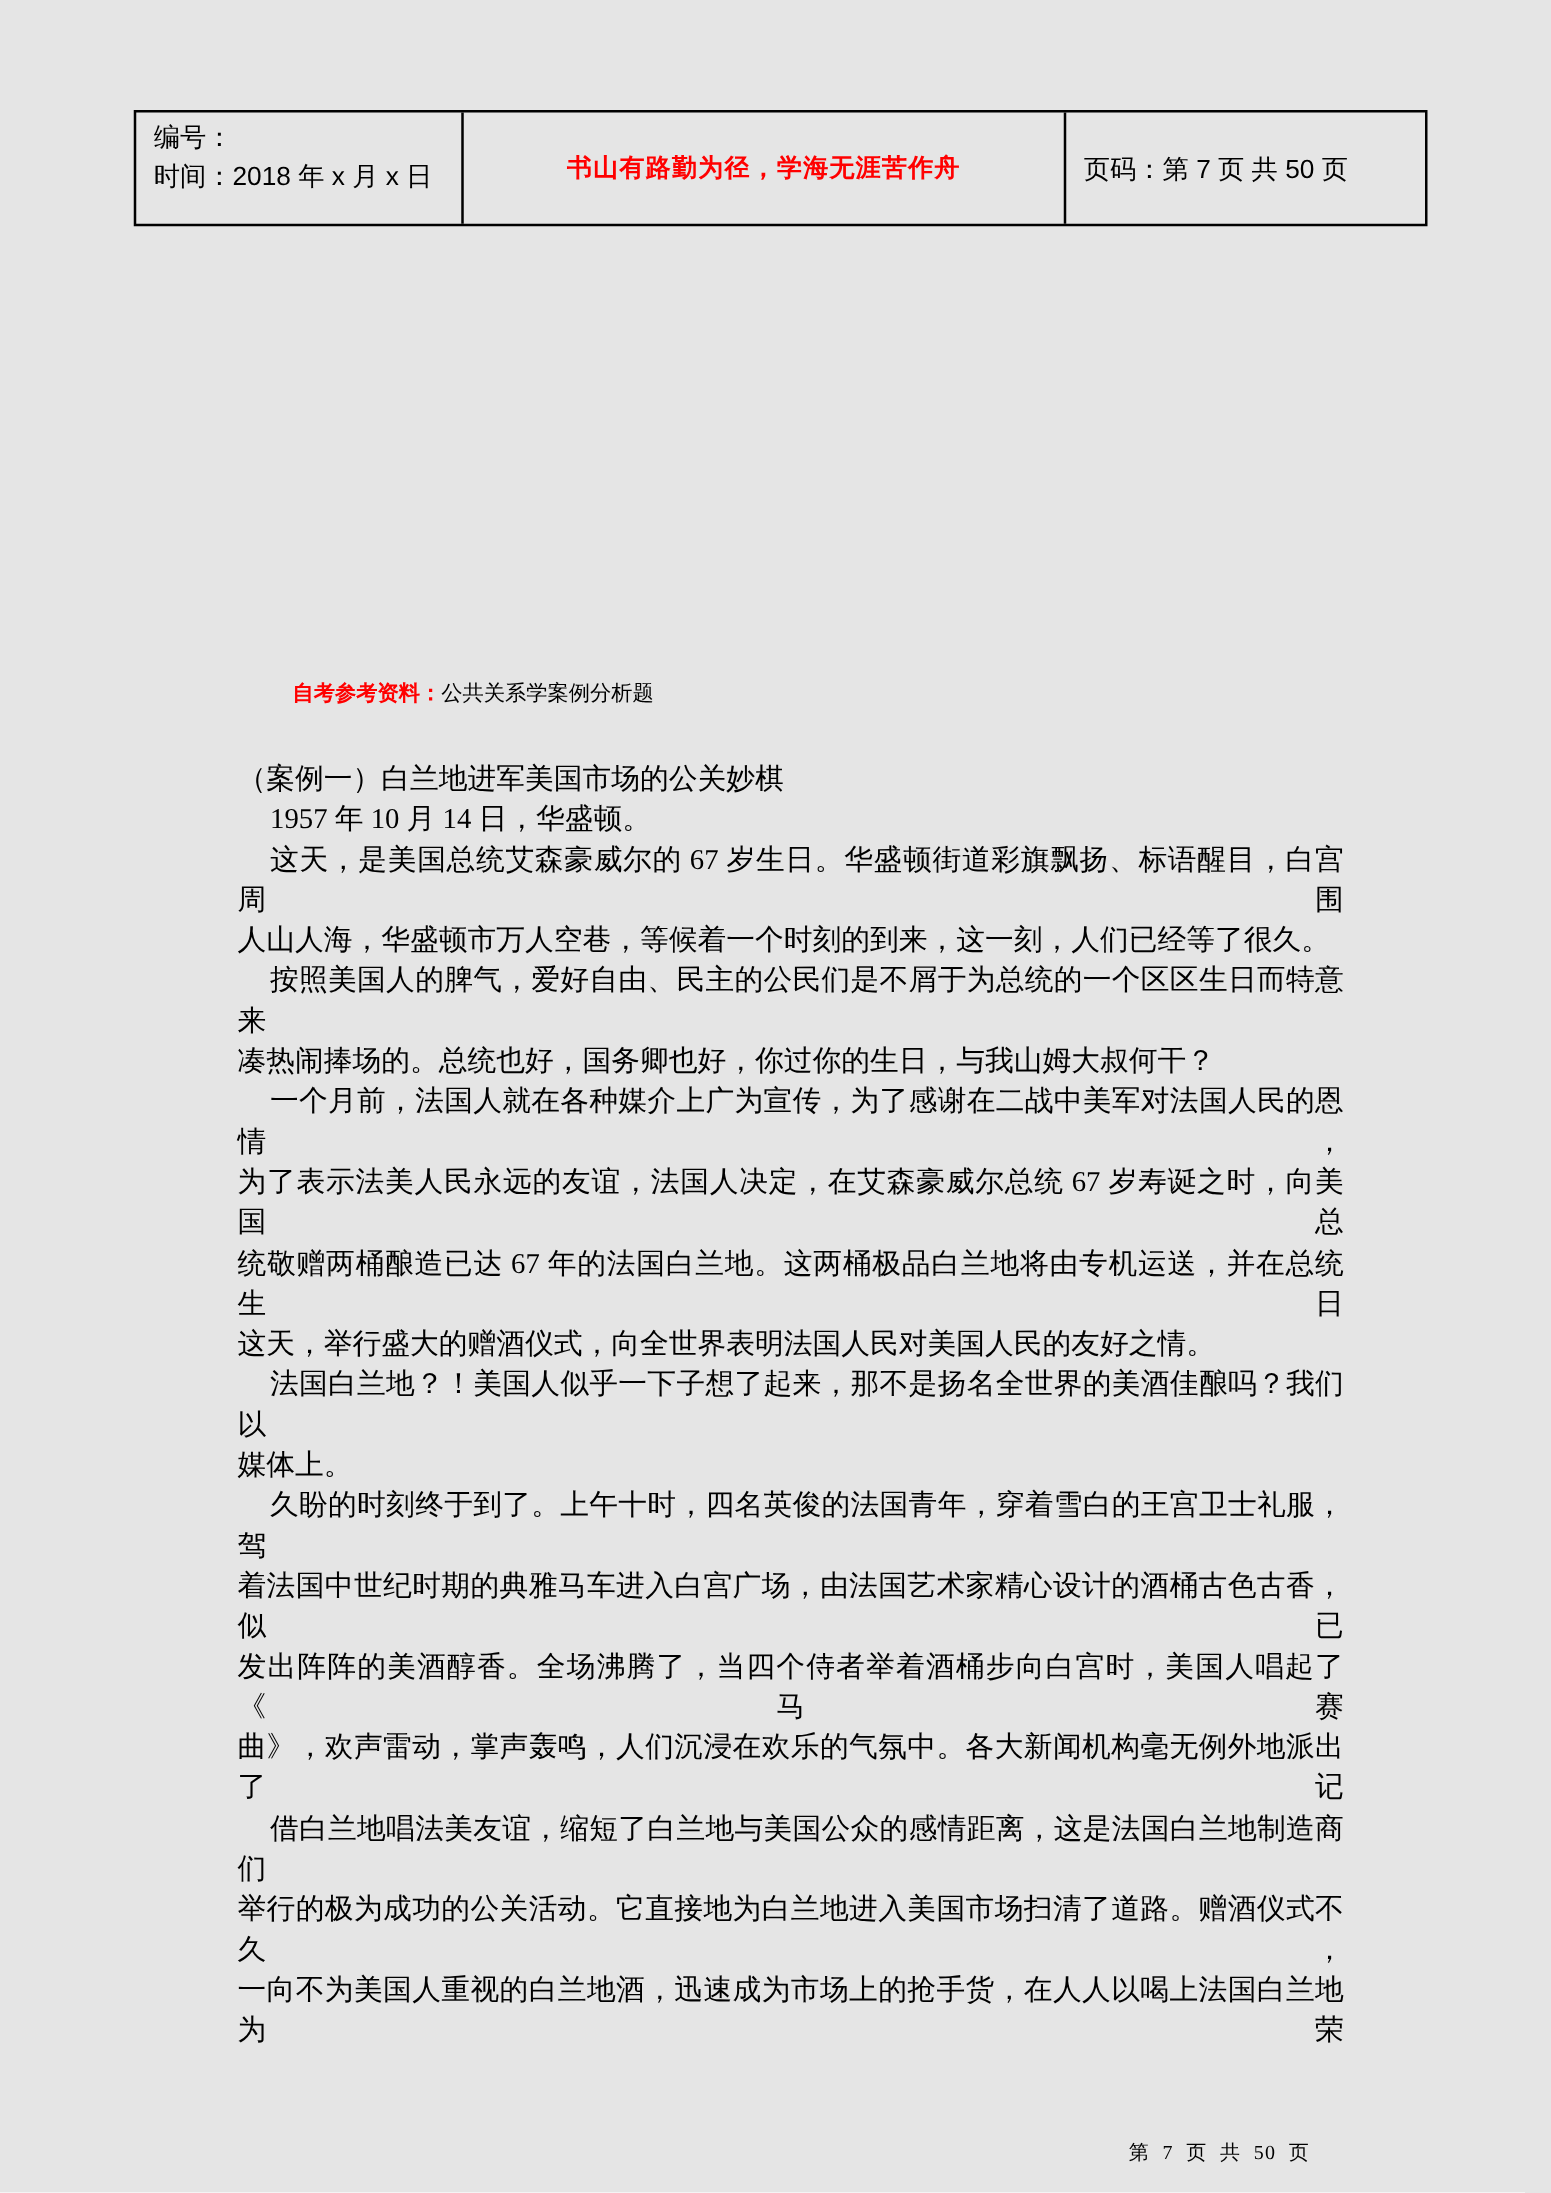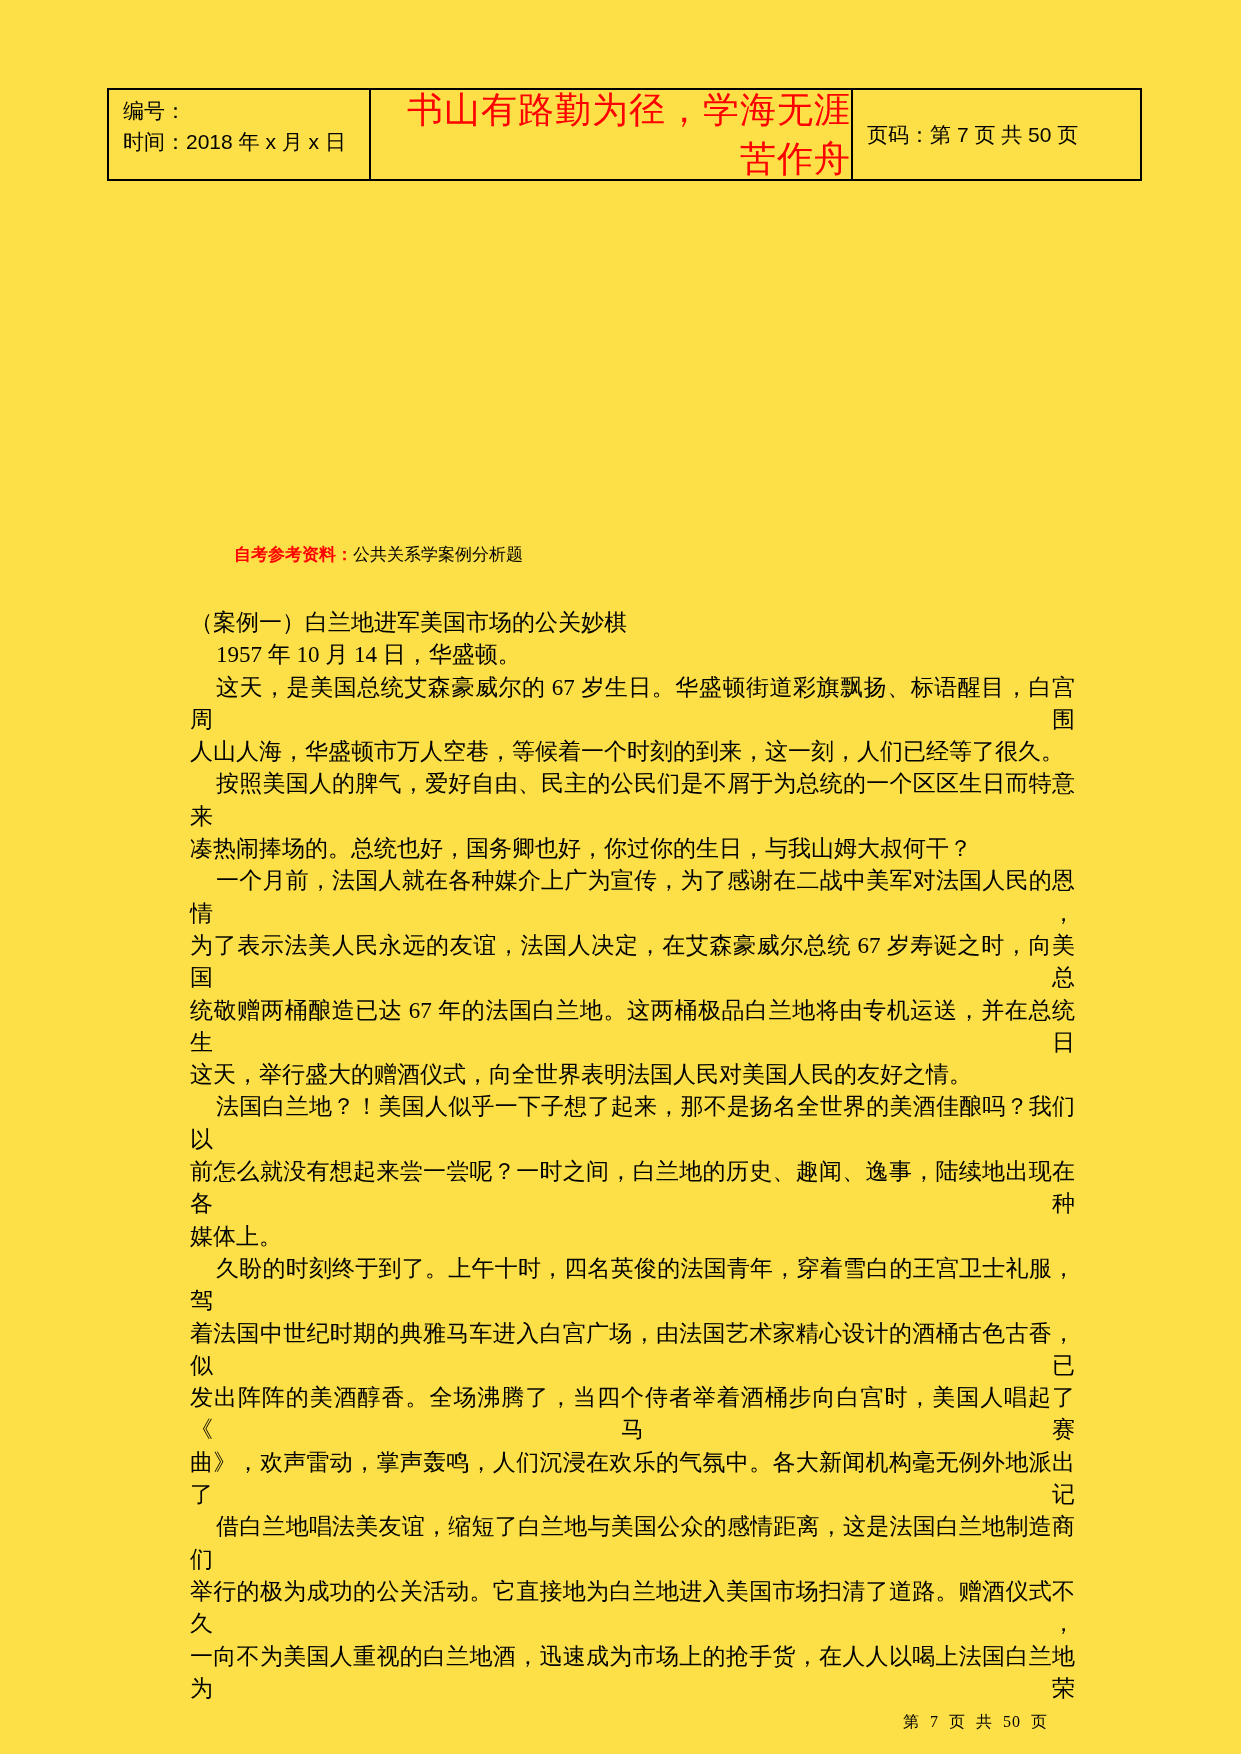--- a/index.html
+++ b/index.html
@@ -1,19 +1,19 @@
 <!DOCTYPE html>
 <html><head>
 <meta charset="utf-8">
 <style>
   html,body{margin:0;padding:0;background:#ffffff;}
   #page{
     position:relative;
     width:1241px;height:1754px;
-    background:#fde047;
+    background:#e5e5e5;
     font-family:"Liberation Serif","DejaVu Serif",serif;
     color:#000;
     overflow:hidden;
   }
   
   #header-table{
     position:absolute;left:107px;top:88px;
     width:1035px;height:93px;
     display:flex;
     border-top:2px solid #000;border-bottom:2px solid #000;
@@ -30,21 +30,21 @@
     width:486px;
     border-left:2px solid #000;border-right:2px solid #000;
     display:flex;align-items:center;justify-content:center;
   }
   #hcell-right{
     width:288px;
     display:flex;align-items:center;
     padding-left:14px;font-size:21px;
   }
   #slogan{
-    font-size:36px;font-weight:normal;letter-spacing:1px;text-align:right;
+    font-size:20px;font-weight:bold;letter-spacing:1px;text-align:right;
   }
   
   #doc-title{
     position:absolute;left:190px;top:540px;width:885px;
     font-size:17px;line-height:30px;
     text-indent:44px;
   }
   #doc-title .red{font-weight:bold;}
   
   #body-text{
@@ -88,21 +88,20 @@
     <div class="ln e i1">1957 年 10 月 14 日，华盛顿。</div>
     <div class="ln j i1">这天，是美国总统艾森豪威尔的 67 岁生日。华盛顿街道彩旗飘扬、标语醒目，白宫周围</div>
     <div class="ln e">人山人海，华盛顿市万人空巷，等候着一个时刻的到来，这一刻，人们已经等了很久。</div>
     <div class="ln j i1">按照美国人的脾气，爱好自由、民主的公民们是不屑于为总统的一个区区生日而特意来</div>
     <div class="ln e">凑热闹捧场的。总统也好，国务卿也好，你过你的生日，与我山姆大叔何干？</div>
     <div class="ln j i1">一个月前，法国人就在各种媒介上广为宣传，为了感谢在二战中美军对法国人民的恩情，</div>
     <div class="ln j">为了表示法美人民永远的友谊，法国人决定，在艾森豪威尔总统 67 岁寿诞之时，向美国总</div>
     <div class="ln j">统敬赠两桶酿造已达 67 年的法国白兰地。这两桶极品白兰地将由专机运送，并在总统生日</div>
     <div class="ln e">这天，举行盛大的赠酒仪式，向全世界表明法国人民对美国人民的友好之情。</div>
     <div class="ln j i1">法国白兰地？！美国人似乎一下子想了起来，那不是扬名全世界的美酒佳酿吗？我们以</div>
-    <div class="ln j">前怎么就没有想起来尝一尝呢？一时之间，白兰地的历史、趣闻、逸事，陆续地出现在各种</div>
     <div class="ln e">媒体上。</div>
     <div class="ln j i1">久盼的时刻终于到了。上午十时，四名英俊的法国青年，穿着雪白的王宫卫士礼服，驾</div>
     <div class="ln j">着法国中世纪时期的典雅马车进入白宫广场，由法国艺术家精心设计的酒桶古色古香，似已</div>
     <div class="ln j">发出阵阵的美酒醇香。全场沸腾了，当四个侍者举着酒桶步向白宫时，美国人唱起了《马赛</div>
     <div class="ln j">曲》，欢声雷动，掌声轰鸣，人们沉浸在欢乐的气氛中。各大新闻机构毫无例外地派出了记</div>
     <div class="ln j i1">借白兰地唱法美友谊，缩短了白兰地与美国公众的感情距离，这是法国白兰地制造商们</div>
     <div class="ln j">举行的极为成功的公关活动。它直接地为白兰地进入美国市场扫清了道路。赠酒仪式不久，</div>
     <div class="ln j">一向不为美国人重视的白兰地酒，迅速成为市场上的抢手货，在人人以喝上法国白兰地为荣</div>
 
   </div>

